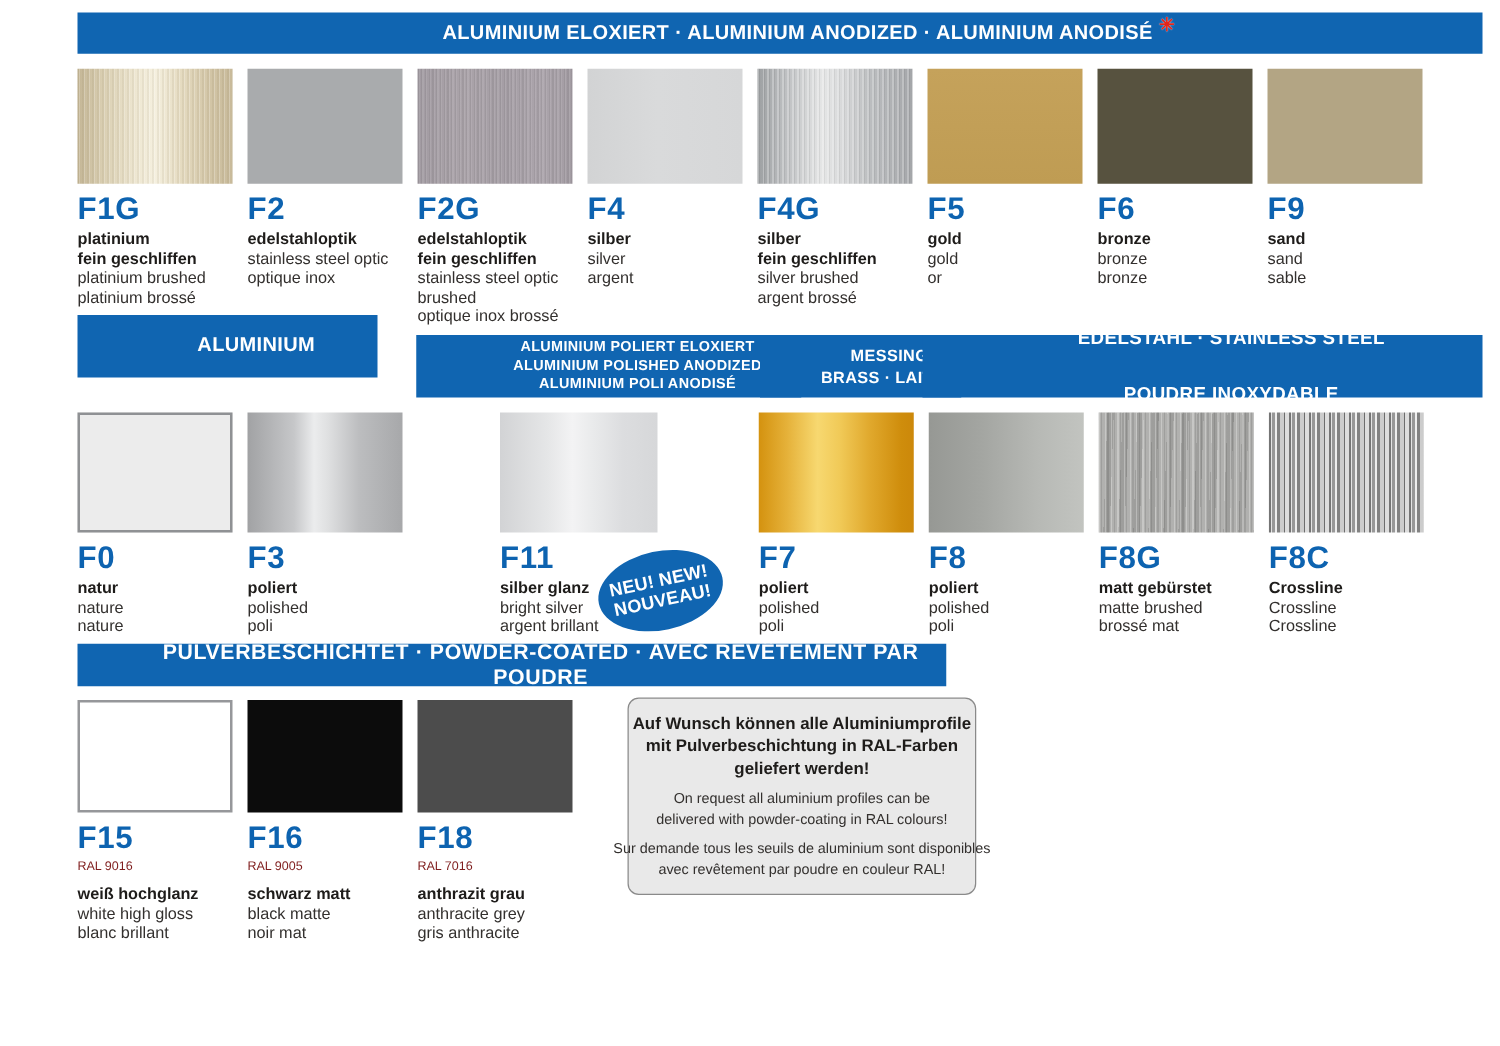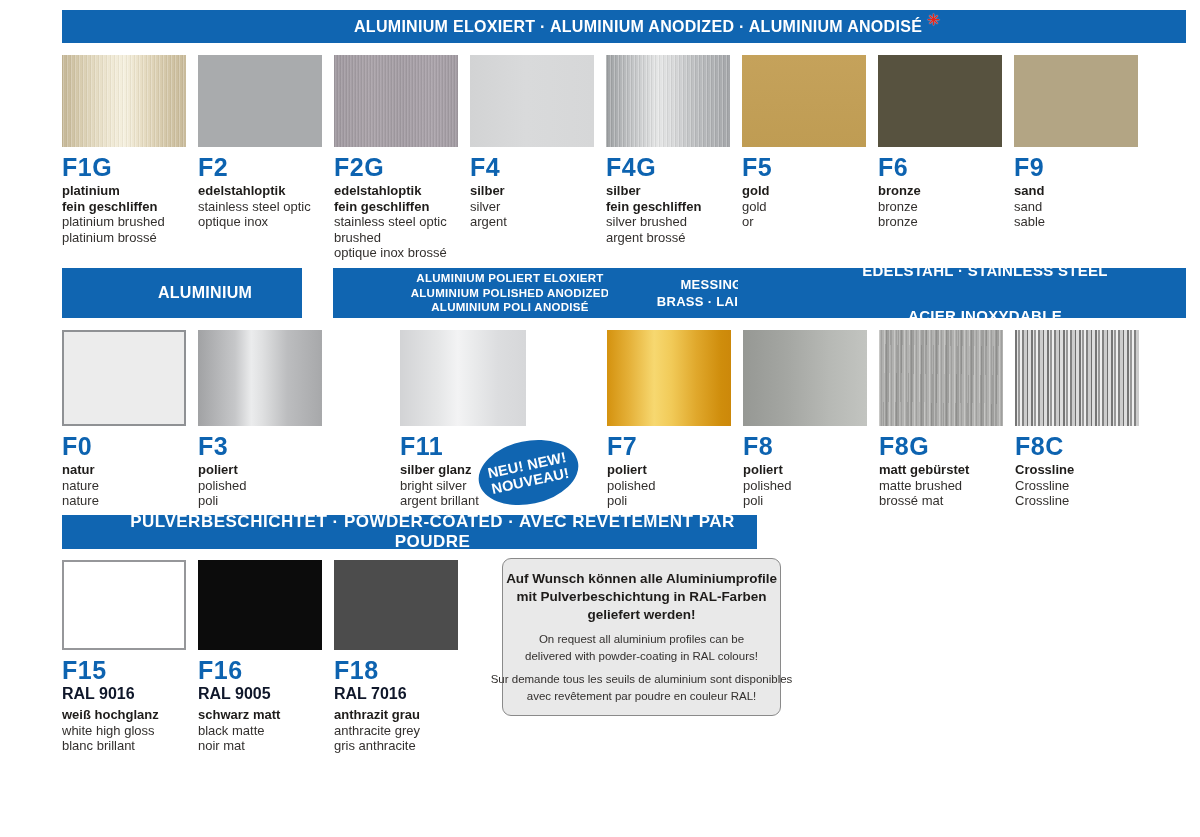--- a/index.html
+++ b/index.html
@@ -4,34 +4,34 @@
 <style>
   html,body{margin:0;padding:0;background:#fff;}
   .page{position:relative;width:1200px;height:837px;background:#fff;overflow:hidden;
         font-family:"Liberation Sans", sans-serif;color:#262422;}
 
   
   .banner{position:absolute;background:#1065b1;color:#fff;font-weight:bold;
           display:flex;flex-direction:column;align-items:center;justify-content:center;
           text-align:center;letter-spacing:.3px;padding-left:46px;}
   .banner-top{left:62px;top:10px;width:1078px;height:33px;font-size:16px;flex-direction:row;}
-  .banner-aluminium{left:62px;top:268px;width:194px;height:50px;font-size:16px;}
+  .banner-aluminium{left:62px;top:252px;width:194px;height:50px;font-size:16px;}
   .banner-polished{left:333px;top:268px;width:262px;height:50px;font-size:11.5px;line-height:14.5px;}
   .banner-brass{left:608px;top:268px;width:115px;height:50px;font-size:13px;line-height:17px;}
   .banner-steel{left:738px;top:268px;width:402px;height:50px;font-size:15px;line-height:19px;gap:26px;}
   .banner-powder{left:62px;top:515px;width:649px;height:34px;font-size:17px;letter-spacing:.5px;}
   .ast{color:#e4251b;font-size:15px;font-weight:bold;margin-left:5px;position:relative;top:-7px;
        text-shadow:0 0 1px rgba(255,255,255,.9);}
 
   
   .cell{position:absolute;width:136px;}
   .sw{width:124px;box-sizing:border-box;margin-bottom:9px;}
   .h1{height:92px;} .h2{height:96px;} .h3{height:90px;}
   .code{color:#0d63b0;font-weight:bold;font-size:25px;letter-spacing:.5px;margin:0 0 5px 0;line-height:22px;}
-  .ral{color:#0f172a;font-weight:bold;font-size:16px;margin:0 0 6px 0;line-height:15px;}
+  .ral{color:#7f1d1d;font-weight:normal;font-size:10px;margin:0 0 6px 0;line-height:15px;}
   .ln{font-size:13px;line-height:15.5px;color:#33302e;}
   .ln.de{font-weight:bold;color:#1e1c1a;}
   .ln:empty{display:none;}
 
   
   .sw-f1g{background:
     repeating-linear-gradient(90deg, rgba(110,95,60,.08) 0 1px, rgba(255,255,255,.22) 1px 2px, rgba(0,0,0,0) 2px 4px),
     linear-gradient(90deg,#c4b696 0%,#d9ceb1 16%,#eee7d2 38%,#f5f0df 50%,#e6dcc2 66%,#d2c5a6 86%,#c8ba9a 100%);}
   .sw-f2{background:#a9abad;}
   .sw-f2g{background:
@@ -160,21 +160,21 @@
     <div>ALUMINIUM POLIERT ELOXIERT</div>
     <div>ALUMINIUM POLISHED ANODIZED</div>
     <div>ALUMINIUM POLI ANODISÉ</div>
   </div>
   <div class="banner banner-brass">
     <div>MESSING</div>
     <div>BRASS · LAITON</div>
   </div>
   <div class="banner banner-steel">
     <div>EDELSTAHL · STAINLESS STEEL</div>
-    <div>ACIER INOXYDABLE</div>
+    <div>POUDRE INOXYDABLE</div>
   </div>
 
   <div class="cell" style="left:62px;top:330px">
     <div class="sw h2 sw-f0"></div>
     <div class="code">F0</div>
     <div class="ln de">natur</div>
     <div class="ln">nature</div>
     <div class="ln">nature</div>
   </div>
 

